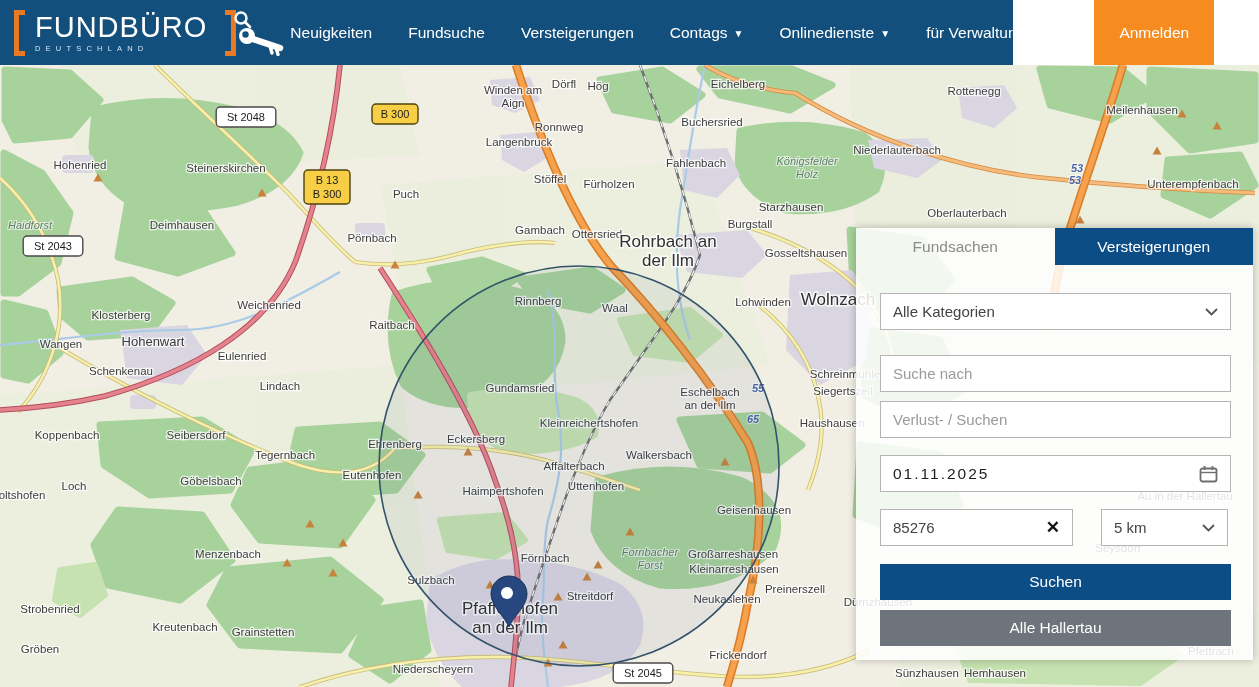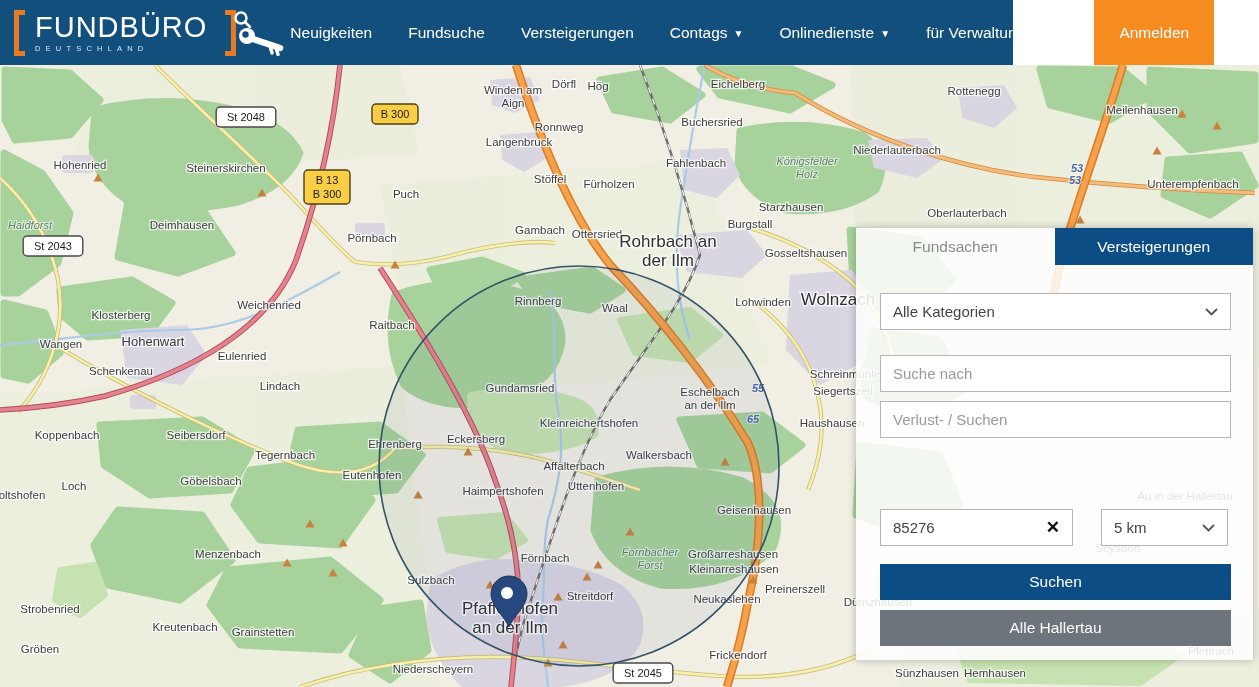--- a/index.html
+++ b/index.html
@@ -359,20 +359,29 @@
   </div>
 
   <div class="fld" style="top:127px;">
     <span class="ph">Suche nach</span>
   </div>
 
   <div class="fld" style="top:173px;">
     <span class="ph">Verlust- / Suchen</span>
   </div>
 
+  <div class="fld" style="top:227px;">
+    <span class="date-val">01.11.2025</span>
+    <svg class="chev" width="19" height="18" viewBox="0 0 19 18">
+      <rect x="1.5" y="3.5" width="16" height="13" rx="2" fill="none" stroke="#6e6e6e" stroke-width="1.8"></rect>
+      <line x1="5.5" y1="1" x2="5.5" y2="5" stroke="#6e6e6e" stroke-width="1.8"></line>
+      <line x1="13.5" y1="1" x2="13.5" y2="5" stroke="#6e6e6e" stroke-width="1.8"></line>
+      <line x1="2" y1="7.5" x2="17" y2="7.5" stroke="#6e6e6e" stroke-width="1.4"></line>
+    </svg>
+  </div>
 
   <div class="fld" style="top:281px;width:193px;">
     <span>85276</span>
     <span class="clear-x">✕</span>
   </div>
 
   <div class="fld select" style="top:281px;left:245px;width:127px;">
     <span>5 km</span>
     <svg class="chev" width="13" height="8" viewBox="0 0 13 8">
       <polyline points="1,1 6.5,6.5 12,1" fill="none" stroke="#555" stroke-width="1.8"></polyline>

